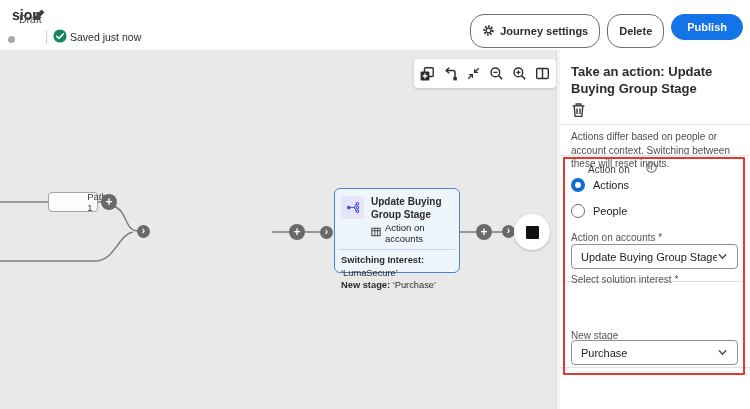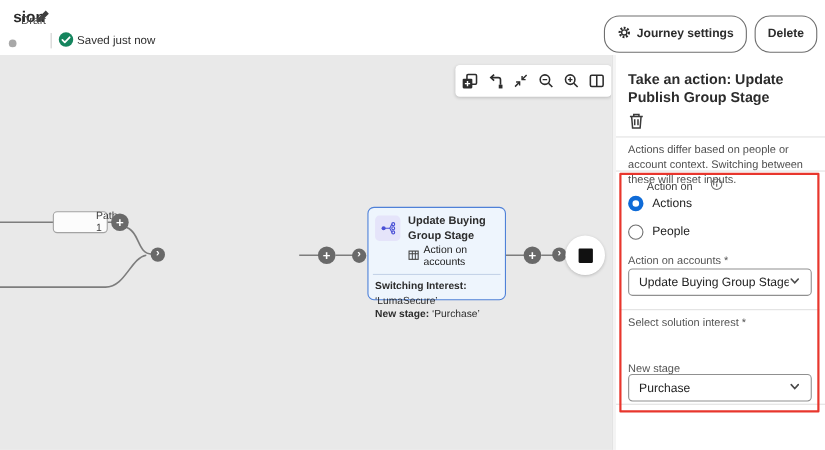--- a/index.html
+++ b/index.html
@@ -97,20 +97,23 @@
         <span>
           <svg width="13" height="13" viewBox="0 0 16 16">
               <circle cx="8" cy="8" r="5.1" fill="none" stroke="#2c2c2c" stroke-width="2.6" stroke-dasharray="2.1 1.7"></circle>
               <circle cx="8" cy="8" r="2.9" fill="none" stroke="#2c2c2c" stroke-width="1.5"></circle>
             </svg>
         </span>
         <span>Journey settings</span>
       </button>
       <button class="btn">
         <span>Delete</span>
+      </button>
+      <button class="btn primary">
+        <span>Publish</span>
       </button>
     </div>
   </div>
 
   <div class="canvas">
     <svg class="wires" width="556" height="359">
       <g fill="none" stroke="#7d7d7d" stroke-width="1.5">
         <path d="M0 152 H102"></path>
         <path d="M113 156 C128 160 124 181 138 181"></path>
         <path d="M0 211 H96 C114 211 119 184 133 182"></path>
@@ -218,21 +221,21 @@
     <span class="chev-node" style="left:502px; top:175px;">›</span>
 
     <div class="end-node">
       <span class="end-square"></span>
     </div>
   </div>
 
   <div class="panel-gutter"></div>
 
   <div class="panel">
-    <div class="panel-title">Take an action: Update Publish Group Stage</div>
+    <div class="panel-title">Take an action: Update Buying Group Stage</div>
 
     <button class="trash-btn">
       <svg width="15" height="16" viewBox="0 0 14 15">
           <g fill="none" stroke="#3a3a3a" stroke-width="1.3">
             <path d="M1.5 3.6h11"></path>
             <path d="M4.8 3.4V1.9h4.4v1.5"></path>
             <path d="M3 3.9l.8 9.6h6.4l.8-9.6"></path>
             <path d="M5.6 6v5.2M8.4 6v5.2"></path>
           </g>
         </svg>
@@ -274,21 +277,21 @@
       <span class="select-val">Update Buying Group Stage</span>
       <span>
         <svg width="11" height="11" viewBox="0 0 12 12">
             <path d="M2.5 4l3.5 3.8L9.5 4" fill="none" stroke="#4a4a4a" stroke-width="1.6" stroke-linecap="round"></path>
           </svg>
       </span>
     </div>
 
     <div class="p-div" style="top:231px; left:3px; right:5px;"></div>
 
-    <div class="f-label" style="top:238px;">
+    <div class="f-label" style="top:224px;">
       <span>Select solution interest</span>
       <span>*</span>
     </div>
 
     <div class="f-label" style="top:280px;">
       <span>New stage</span>
     </div>
     <div class="select" style="top:290px;">
       <span class="select-val">Purchase</span>
       <span>

